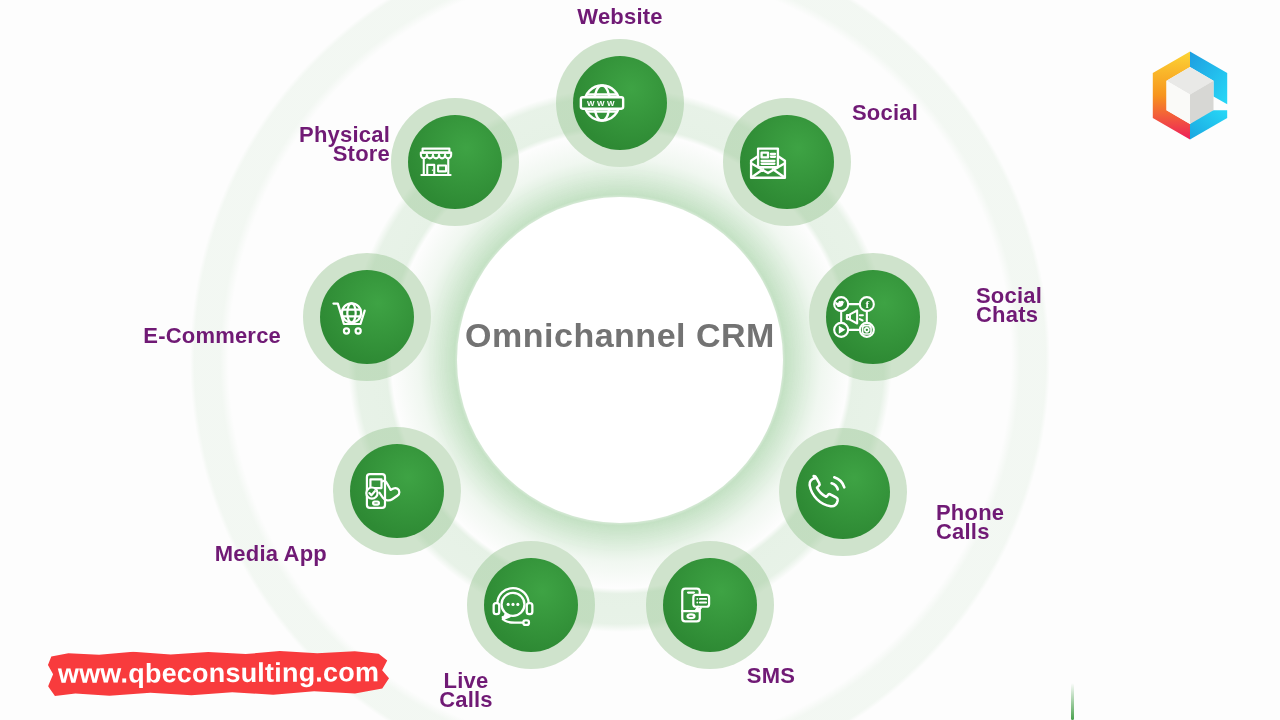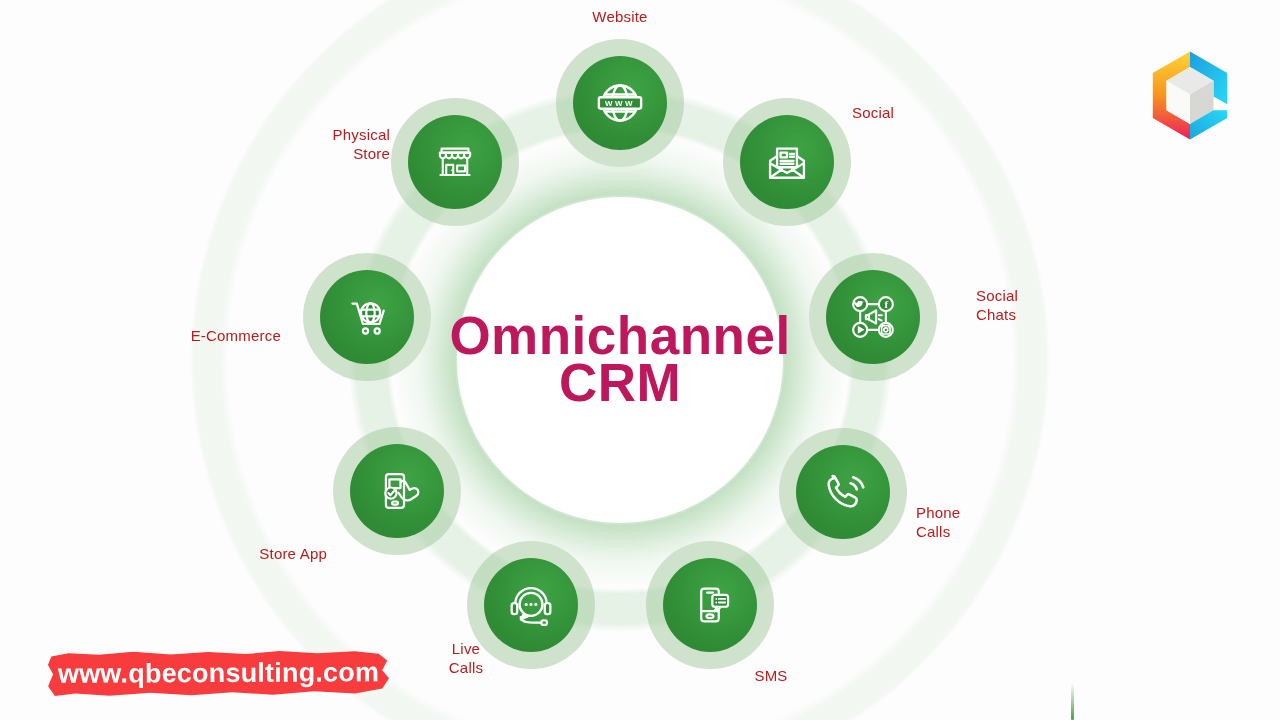--- a/index.html
+++ b/index.html
@@ -12,32 +12,32 @@
     background:radial-gradient(closest-side,rgba(0,0,0,0) 84%,rgba(150,201,150,.22) 86%,rgba(146,199,146,.20) 97%,rgba(0,0,0,0) 100%);}
   #ring-glow{left:380px;top:120px;width:480px;height:480px;z-index:1;
     background:radial-gradient(closest-side,rgba(0,0,0,0) 66%,rgba(150,205,150,.50) 69%,rgba(150,205,150,.12) 84%,rgba(0,0,0,0) 95%);}
   #ring-outer{left:190px;top:-70px;width:860px;height:860px;z-index:1;
     background:radial-gradient(closest-side,rgba(0,0,0,0) 91%,rgba(150,200,150,.10) 93%,rgba(150,200,150,.10) 99%,rgba(0,0,0,0) 100%);}
 
   
   #center-circle{position:absolute;left:457px;top:197px;width:326px;height:326px;border-radius:50%;
     background:#ffffff;z-index:2;box-shadow:0 0 30px rgba(140,190,140,.18);}
   #center-title{position:absolute;left:440px;top:312px;width:360px;z-index:3;text-align:center;
-    color:#be185d;font-weight:800;font-size:53px;line-height:47px;letter-spacing:.5px;}
+    color:#737373;font-weight:800;font-size:34px;line-height:47px;letter-spacing:.5px;}
 
   
   .node{position:absolute;width:128px;height:128px;}
   .node-ring{position:absolute;inset:0;border-radius:50%;background:#cfe3cc;z-index:1;}
   .node-core{position:absolute;left:17px;top:17px;width:94px;height:94px;border-radius:50%;z-index:3;
     background:radial-gradient(circle at 62% 35%,#3ea344,#2e8a34 72%);
-    display:flex;align-items:center;justify-content:center;text-decoration:underline;}
+    display:flex;align-items:center;justify-content:flex-start;text-decoration:underline;}
   .node-core svg{display:block;}
 
   
-  .lbl{position:absolute;z-index:5;font-weight:400;font-size:15px;line-height:18.5px;color:#b91c1c;letter-spacing:.2px;}
+  .lbl{position:absolute;z-index:5;font-weight:700;font-size:22px;line-height:18.5px;color:#701a75;letter-spacing:.2px;}
   .lbl span{display:block;}
   .lbl.c{text-align:center;}
   .lbl.r{text-align:right;margin-top:32px;}
 
   
   #brand-logo{position:absolute;left:1143px;top:47px;width:94px;height:97px;z-index:10;}
 
   
   #url-banner{position:absolute;left:48px;top:650px;width:341px;height:47px;z-index:10;background:#f83b3d;
     transform:rotate(-.3deg);display:flex;align-items:center;justify-content:center;
@@ -204,33 +204,33 @@
   <div class="lbl c" style="left:520px;top:8px;width:200px">
       <span>Website</span>
     </div>
   <div class="lbl" style="left:852px;top:104px">
       <span>Social</span>
     </div>
   <div class="lbl" style="left:976px;top:287px">
       <span>Social</span>
       <span>Chats</span>
     </div>
-  <div class="lbl" style="left:916px;top:504px">
+  <div class="lbl" style="left:936px;top:504px">
       <span>Phone</span>
       <span>Calls</span>
     </div>
   <div class="lbl c" style="left:711px;top:667px;width:120px">
       <span>SMS</span>
     </div>
-  <div class="lbl c" style="left:406px;top:640px;width:120px">
+  <div class="lbl c" style="left:406px;top:672px;width:120px">
       <span>Live</span>
       <span>Calls</span>
     </div>
   <div class="lbl r" style="left:177px;top:513px;width:150px">
-      <span>Store App</span>
+      <span>Media App</span>
     </div>
   <div class="lbl r" style="left:131px;top:295px;width:150px">
       <span>E-Commerce</span>
     </div>
   <div class="lbl r" style="left:240px;top:94px;width:150px">
       <span>Physical</span>
       <span>Store</span>
     </div>
 
   <svg id="brand-logo" viewBox="0 0 96 96">

